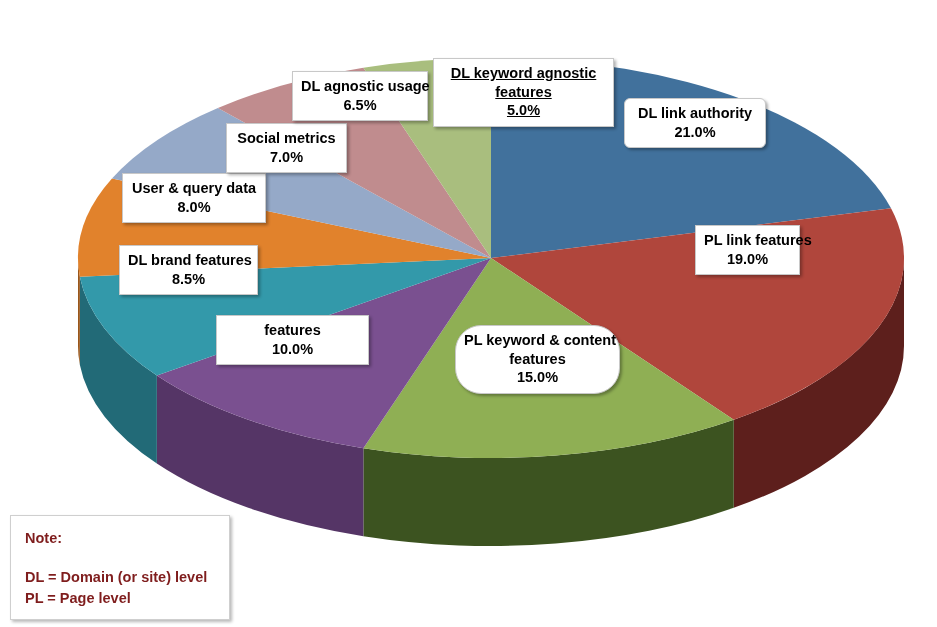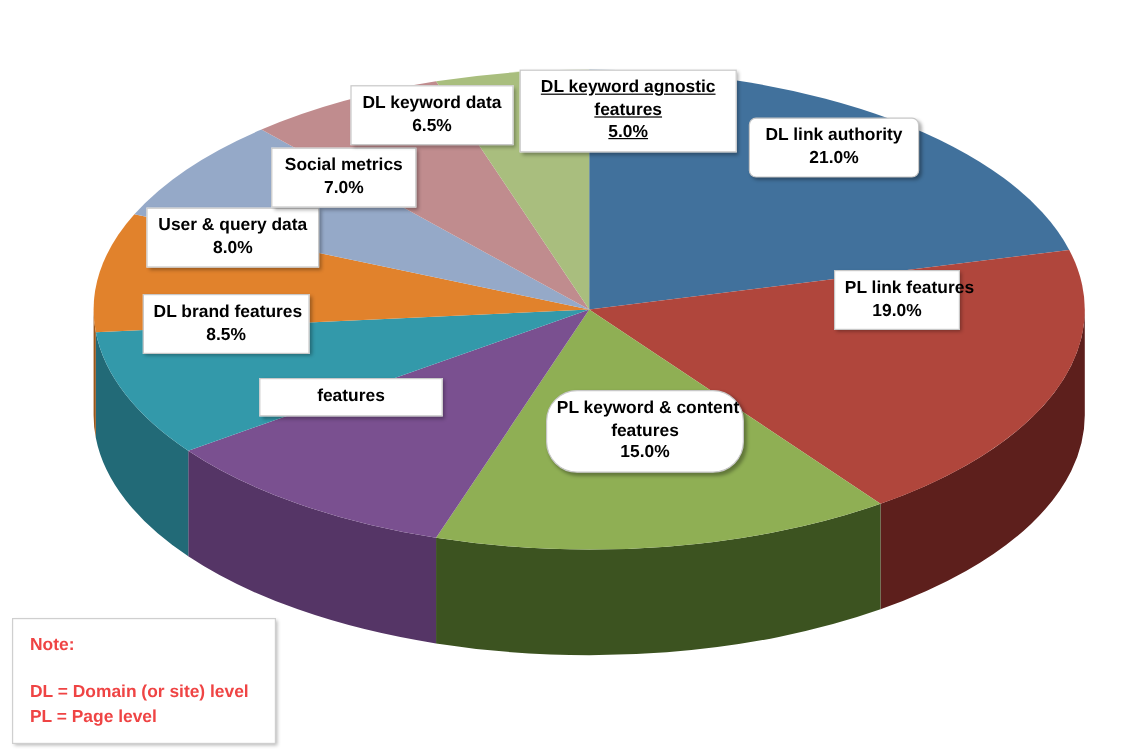--- a/index.html
+++ b/index.html
@@ -45,21 +45,21 @@
   .callout .lbl { display: block; }
   .callout .val { display: block; }
   .note-box {
     position: absolute;
     background: #ffffff;
     border: 1px solid #cfcfcf;
     box-shadow: 2px 2px 3px rgba(0,0,0,0.28);
     font-family: "Liberation Sans", sans-serif;
     font-weight: bold;
     font-size: 14.5px;
-    color: #ef4444;
+    color: #7f1d1d;
     box-sizing: border-box;
     padding: 12px 14px;
     line-height: 1.45;
   }
   .note-box .note-title { display: block; margin-bottom: 18px; }
   .note-box .note-line { display: block; }
 </style>
 </head>
 <body>
 
@@ -113,39 +113,40 @@
   </div>
 
   <div class="callout" style="left:455px; top:325px; width:165px;border-radius:26px;">
     <span class="lbl">PL keyword &amp; content</span>
     <span class="lbl">features</span>
     <span class="val">15.0%</span>
   </div>
 
   <div class="callout" style="left:216px; top:315px; width:153px;">
     <span class="lbl">features</span>
+    <span class="val">10.0%</span>
   </div>
 
   <div class="callout" style="left:119px; top:245px; width:139px;">
     <span class="lbl">DL brand features</span>
     <span class="val">8.5%</span>
   </div>
 
   <div class="callout" style="left:122px; top:173px; width:144px;">
     <span class="lbl">User &amp; query data</span>
     <span class="val">8.0%</span>
   </div>
 
   <div class="callout" style="left:226px; top:123px; width:121px;">
     <span class="lbl">Social metrics</span>
     <span class="val">7.0%</span>
   </div>
 
   <div class="callout" style="left:292px; top:71px; width:136px;">
-    <span class="lbl">DL keyword data</span>
+    <span class="lbl">DL agnostic usage</span>
     <span class="val">6.5%</span>
   </div>
 
   <div class="callout" style="left:433px; top:58px; width:181px;text-decoration:underline;">
     <span class="lbl">DL keyword agnostic</span>
     <span class="lbl">features</span>
     <span class="val">5.0%</span>
   </div>
 
   <div class="note-box" style="left:10px; top:515px; width:220px; height:105px;">

